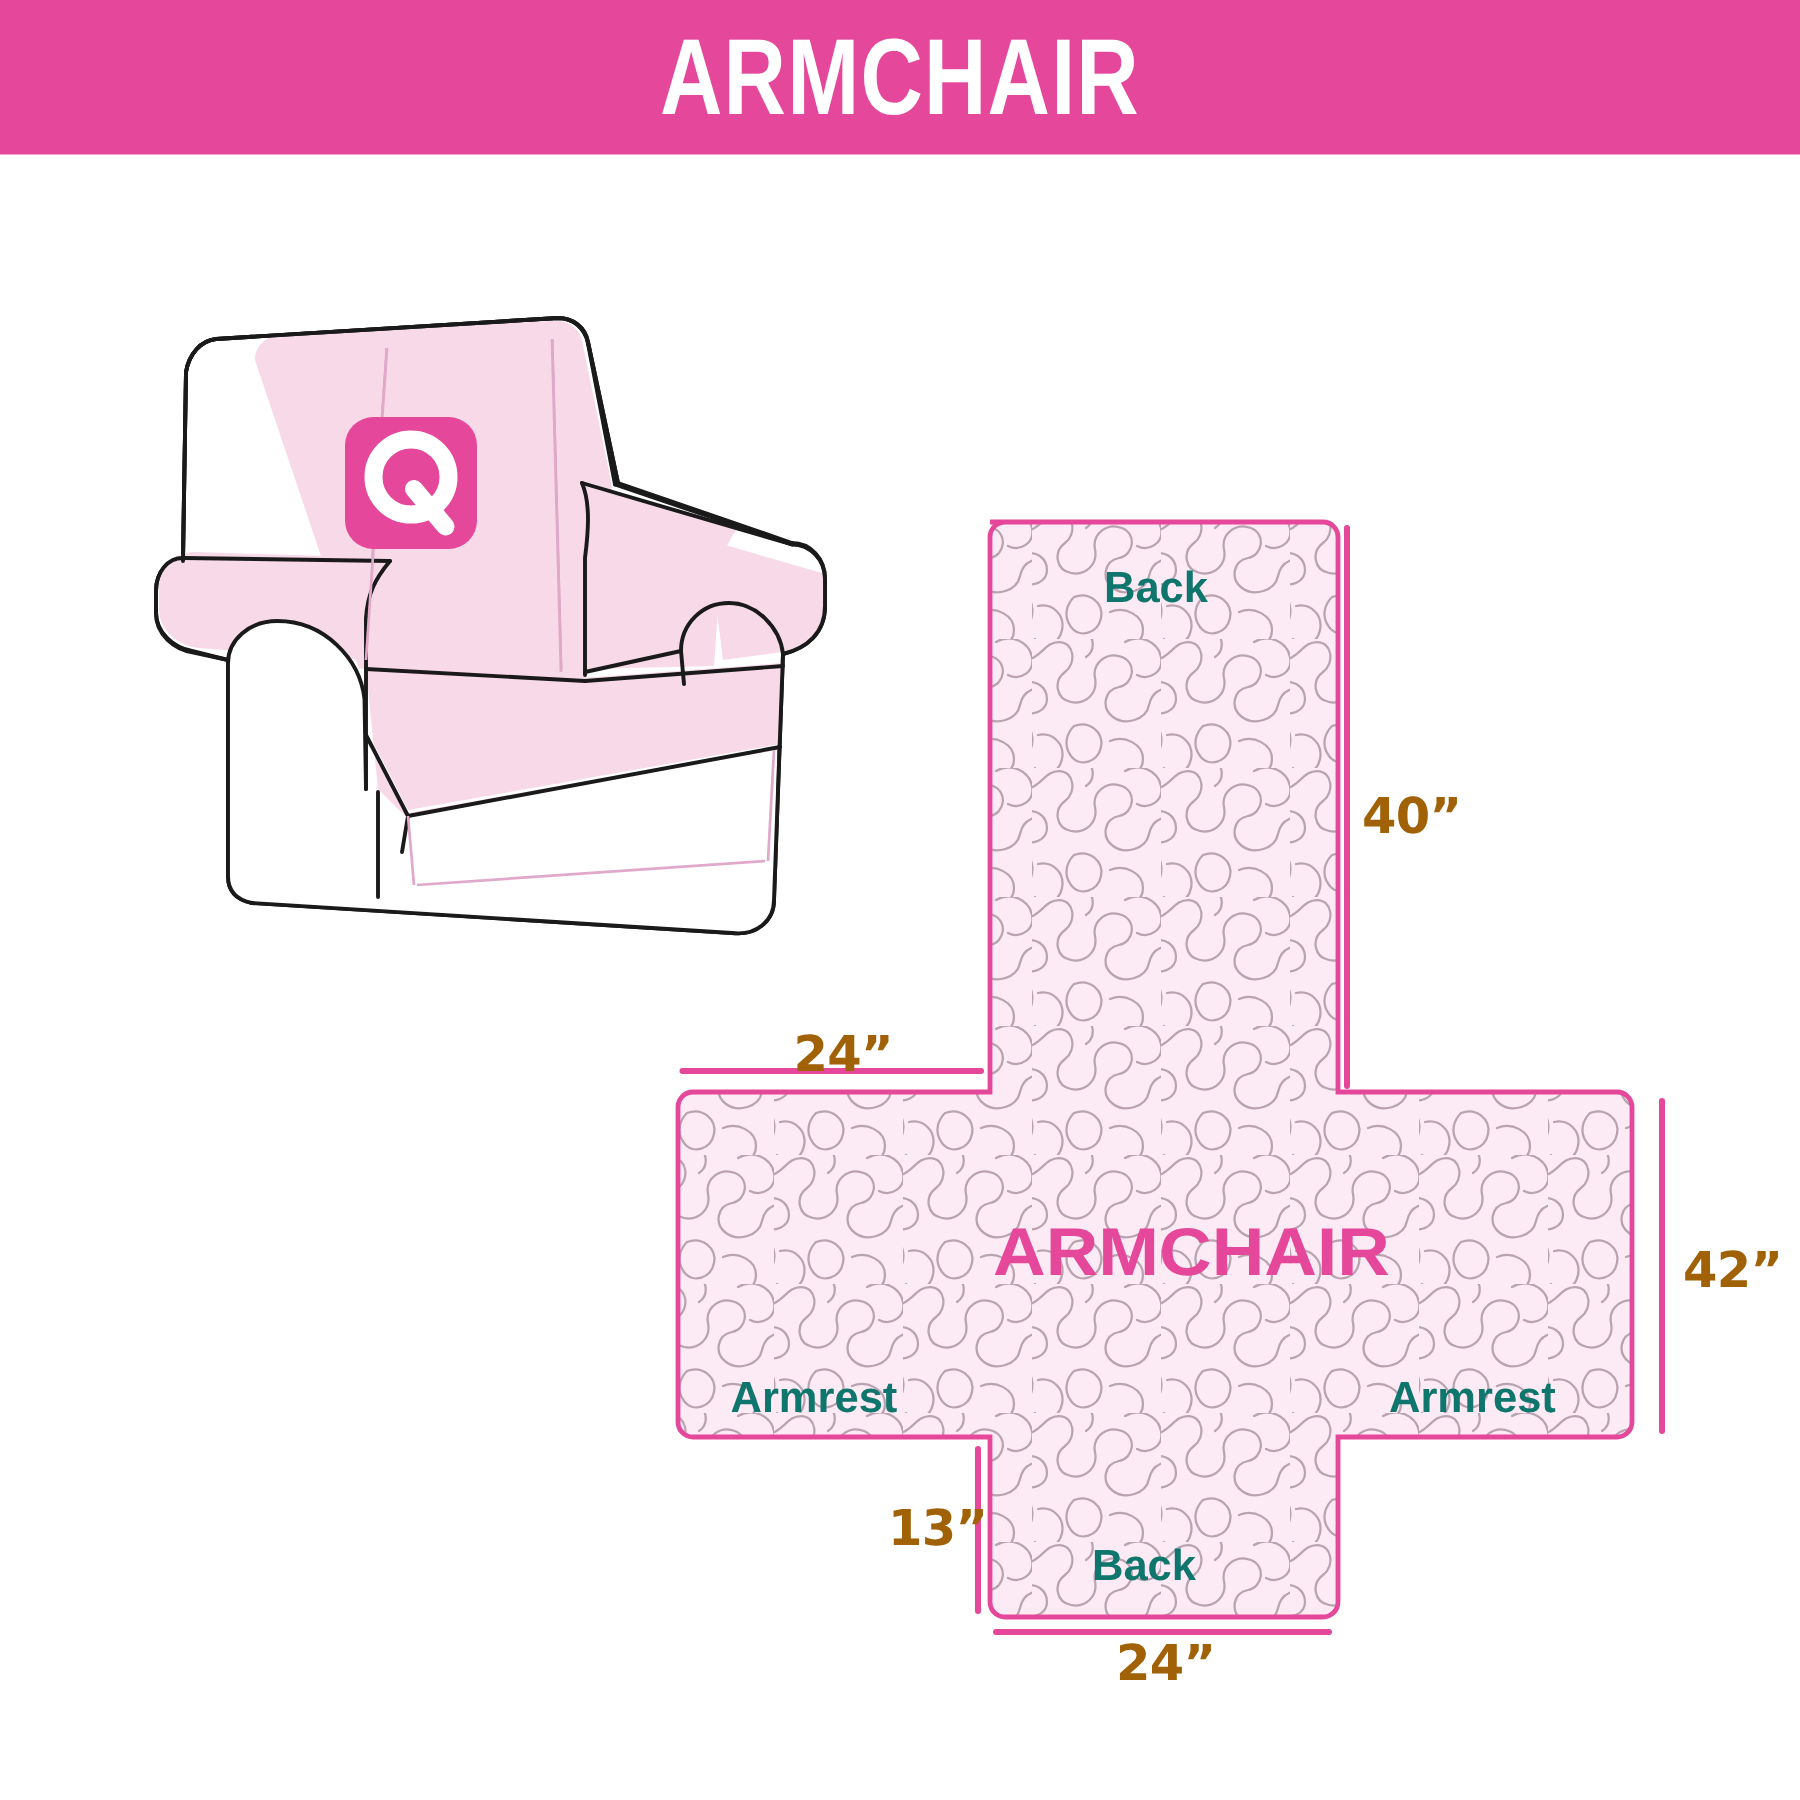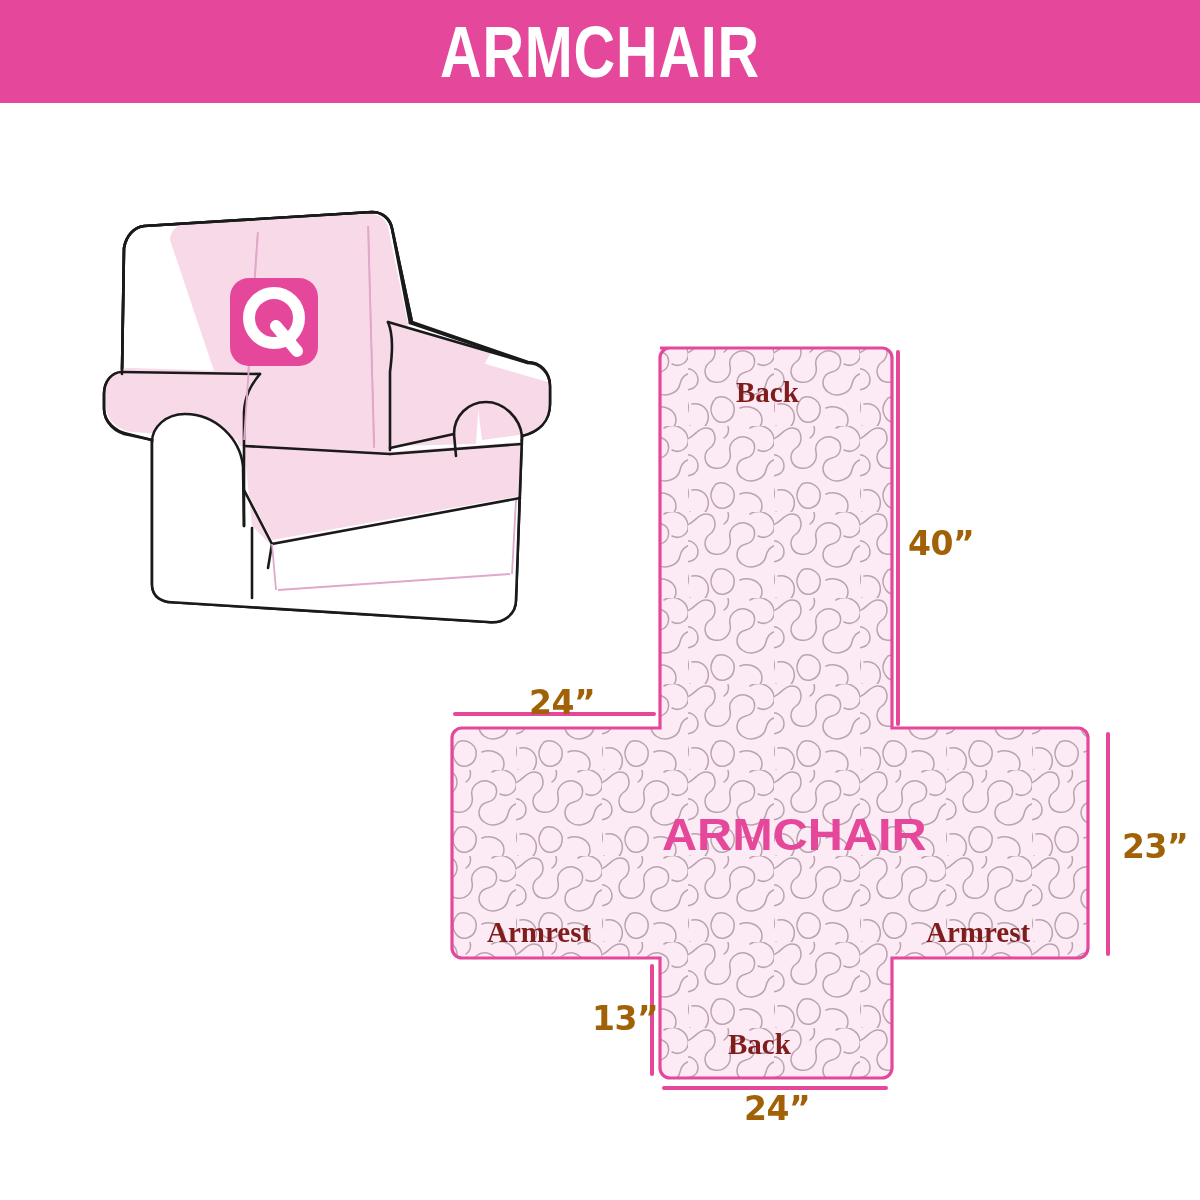--- a/index.html
+++ b/index.html
@@ -74,22 +74,22 @@
     color: #a16207;
     font-family: "DejaVu Sans", sans-serif;
     font-weight: bold;
     font-size: 33px;
     letter-spacing: -0.5px;
     white-space: nowrap;
     line-height: 1;
   }
   .panel-label {
     position: absolute;
-    color: #7f1d1d;
-    font-family: Liberation Serif, serif;
+    color: #0f766e;
+    font-family: Liberation Sans, sans-serif;
     font-weight: bold;
     font-size: 29px;
     white-space: nowrap;
     line-height: 1;
   }
   #center-label {
     position: absolute;
     color: #e5479b;
     font-family: "Liberation Sans", sans-serif;
     font-weight: bold;
@@ -297,18 +297,18 @@
   </div>
 
   <div class="panel-label" id="label-back">Back</div>
   <div class="panel-label" id="label-armrest-left">Armrest</div>
   <div class="panel-label" id="label-armrest-right">Armrest</div>
   <div class="panel-label" id="label-front">Back</div>
 
   <div id="center-label">ARMCHAIR</div>
 
   <div class="dim-label" id="dim-40">40”</div>
-  <div class="dim-label" id="dim-23">23”</div>
+  <div class="dim-label" id="dim-23">42”</div>
   <div class="dim-label" id="dim-24-top">24”</div>
   <div class="dim-label" id="dim-13">13”</div>
   <div class="dim-label" id="dim-24-bottom">24”</div>
 
 </div>
 
 </body></html>

